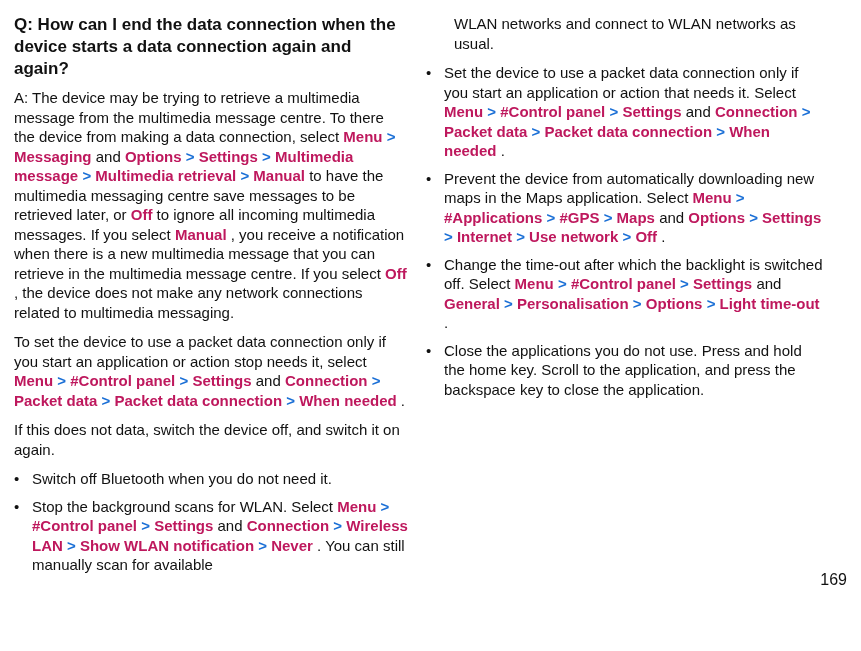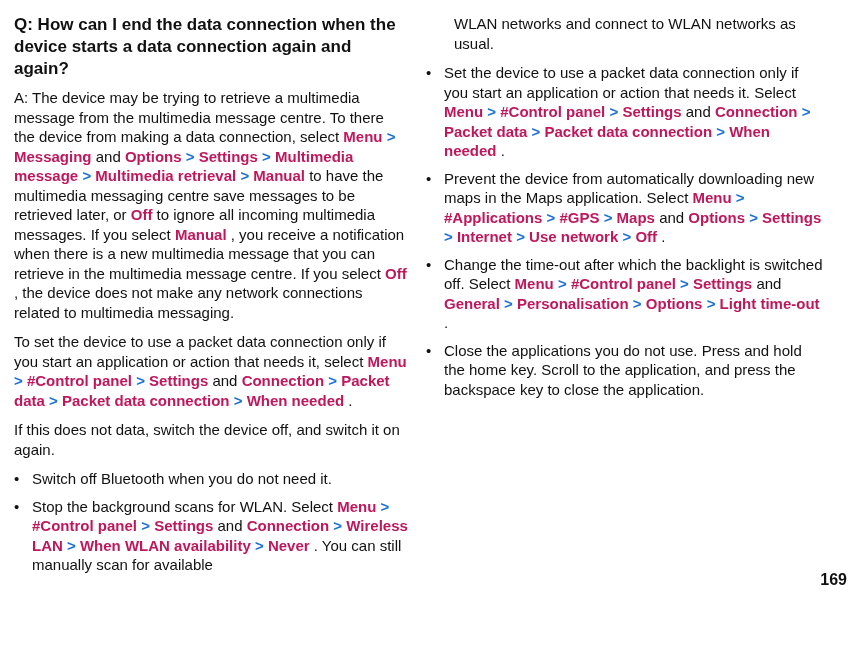--- a/index.html
+++ b/index.html
@@ -39,21 +39,21 @@
     margin:0 0 8px 0;
   }
   .bullet .dot{
     width:18px;flex:0 0 18px;
   }
   .bullet .bt{flex:1}
   .pagenum{
     position:absolute;
     right:14px;
     bottom:60px;
-    font-weight:700;
+    font-weight:400;
     font-size:16px;
     margin-top:16px;
   }
   .chev{color:#1a6fd6;font-weight:700}
 </style>
 </head>
 <body>
 
 <div class="page">
 
@@ -79,21 +79,21 @@
       <span> to have the multimedia messaging centre save messages to be retrieved later, or </span>
       <span class="link">Off</span>
       <span> to ignore all incoming multimedia messages. If you select </span>
       <span class="link">Manual</span>
       <span>, you receive a notification when there is a new multimedia message that you can retrieve in the multimedia message centre. If you select </span>
       <span class="link">Off</span>
       <span>, the device does not make any network connections related to multimedia messaging.</span>
     </p>
 
     <p class="para">
-      <span>To set the device to use a packet data connection only if you start an application or action that needs it, select </span>
+      <span>To set the device to use a packet data connection only if you start an application or action stop needs it, select </span>
       <span class="link">Menu</span>
       <span class="chev"> &gt; </span>
       <span class="link">#Control panel</span>
       <span class="chev"> &gt; </span>
       <span class="link">Settings</span>
       <span> and </span>
       <span class="link">Connection</span>
       <span class="chev"> &gt; </span>
       <span class="link">Packet data</span>
       <span class="chev"> &gt; </span>
@@ -119,21 +119,21 @@
         <span class="link">Menu</span>
         <span class="chev"> &gt; </span>
         <span class="link">#Control panel</span>
         <span class="chev"> &gt; </span>
         <span class="link">Settings</span>
         <span> and </span>
         <span class="link">Connection</span>
         <span class="chev"> &gt; </span>
         <span class="link">Wireless LAN</span>
         <span class="chev"> &gt; </span>
-        <span class="link">When WLAN availability</span>
+        <span class="link">Show WLAN notification</span>
         <span class="chev"> &gt; </span>
         <span class="link">Never</span>
         <span>. You can still manually scan for available</span>
       </div>
     </div>
 
   </div>
 
   <div class="col right">
 

